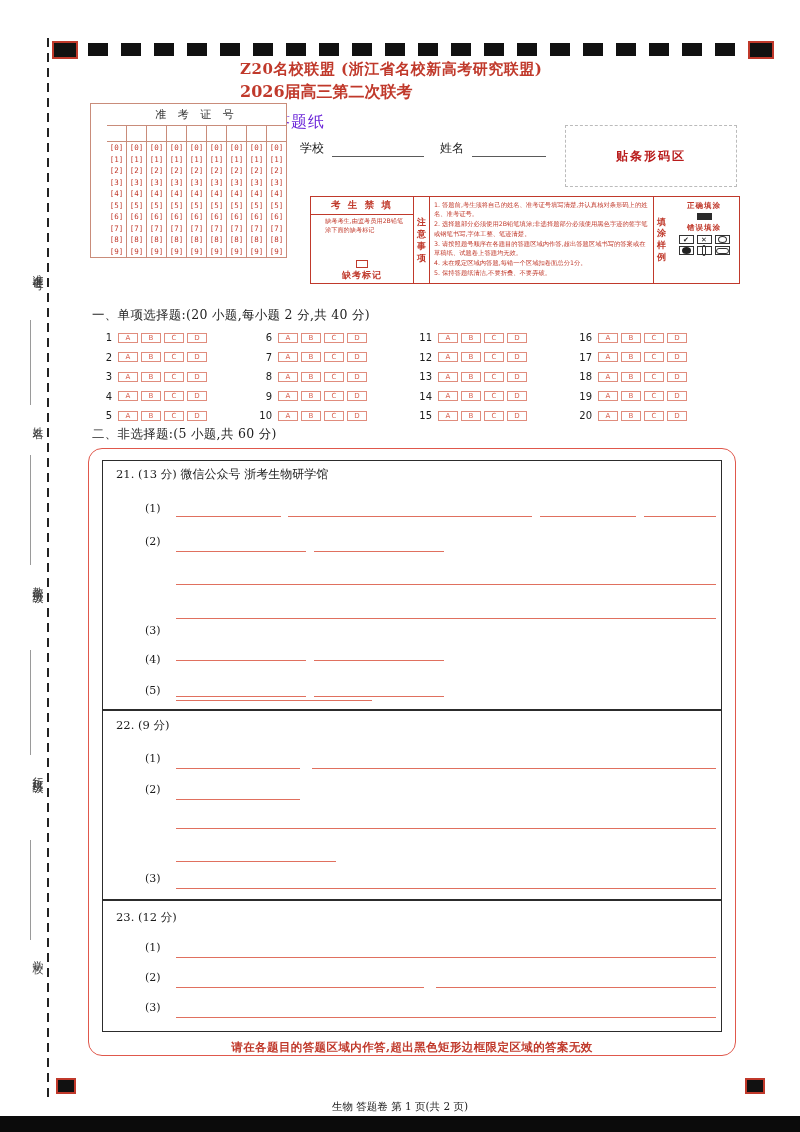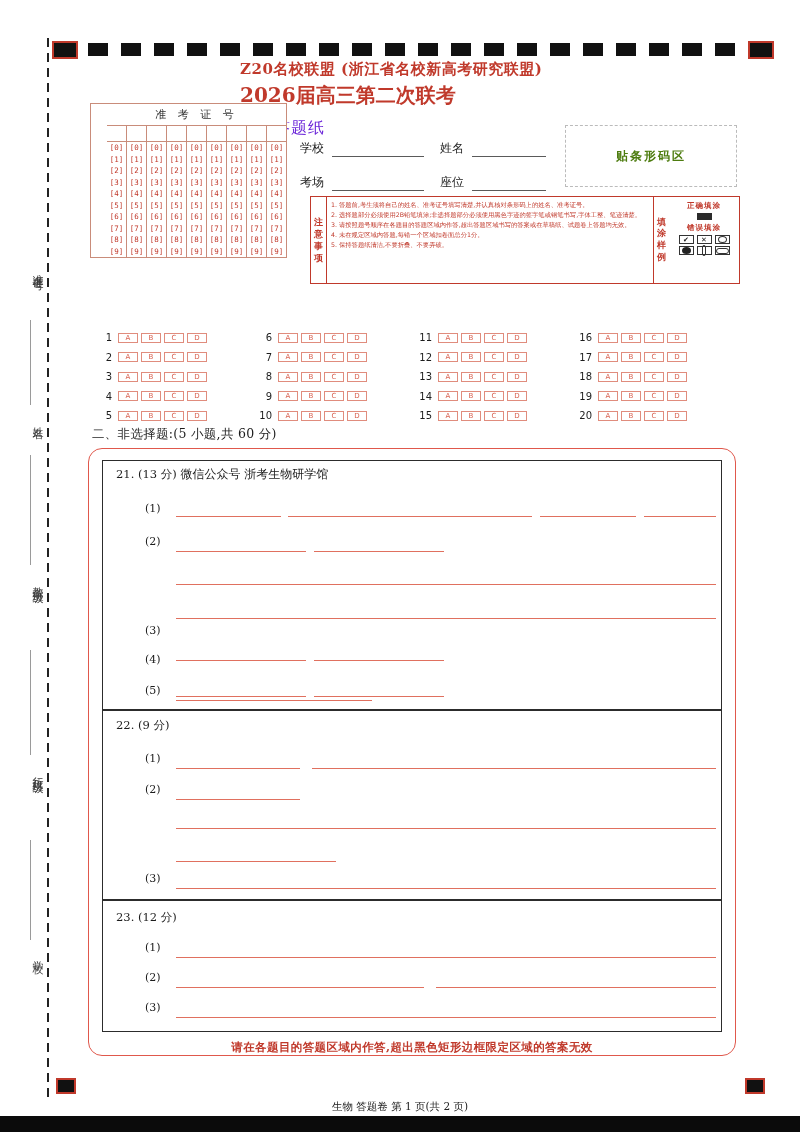--- a/index.html
+++ b/index.html
@@ -30,21 +30,21 @@
     font-family:"DejaVu Sans", sans-serif;
   }
   .vline {
     position:absolute; left:30px; width:1px; background:#9a9a9a;
   }
 
   
   .title-wrap { position:absolute; left:240px; top:60px; width:400px; }
   .t1 { font-size:15px; font-weight:bold; color:#c0392b; letter-spacing:.5px;
         font-family:"DejaVu Serif", serif; }
-  .t2 { font-size:20px; font-weight:bold; color:#c0392b; margin-top:3px;
+  .t2 { font-size:16px; font-weight:bold; color:#c0392b; margin-top:3px;
         font-family:"DejaVu Serif", serif;}
   .t3 { font-size:16px; color:#6d28d9; margin-top:9px; letter-spacing:1px;
         font-family:"DejaVu Serif", serif;}
 
   
   .idbox { position:absolute; left:90px; top:103px; width:197px;
            border:1.2px solid #c98c7a; background:#fff;padding-left:16px; }
   .idbox .idtitle { text-align:center; font-size:11px; color:#333; padding:3px 0 3px;
            letter-spacing:4px; border-bottom:1px solid #c98c7a;
            font-family:"DejaVu Sans", sans-serif; }
@@ -62,21 +62,21 @@
   .fline { border-bottom:1.1px solid #5a5a5a; height:14px; }
   .fline.l1 { width:92px; }
   .fline.l2 { width:74px; }
   .fgap { width:16px; }
 
   
   .barcode {
     position:absolute; left:565px; top:125px; width:172px; height:62px;
     border:1.4px dashed #bbb; display:flex; align-items:center; justify-content:center;
   }
-  .barcode span { font-size:12px; color:#4d7c0f; letter-spacing:2px; font-weight:bold;
+  .barcode span { font-size:12px; color:#b91c1c; letter-spacing:2px; font-weight:bold;
                   font-family:"DejaVu Sans", sans-serif; }
 
   
   .notice { position:absolute; left:310px; top:196px; width:430px; height:88px;
             border:1.3px solid #c0392b; display:flex; background:#fff; }
   .nleft { width:103px; border-right:1.2px solid #c0392b; display:flex; flex-direction:column; }
   .nl-top { text-align:center; font-size:9.5px; font-weight:bold; color:#c0392b;
             letter-spacing:2px; padding:2px 0; border-bottom:1px solid #c0392b;
             font-family:"DejaVu Sans", sans-serif; }
   .nl-mid { flex:1; font-size:6.2px; color:#c0392b; line-height:1.45; padding:2px 4px 0 14px;
@@ -317,35 +317,34 @@
   </div>
 
   <div class="fields">
     <div class="frow">
       <span class="flabel">学校</span>
       <span class="fline l1"></span>
       <span class="fgap"></span>
       <span class="flabel">姓名</span>
       <span class="fline l2"></span>
     </div>
-    <div class="frow">
-      <span class="flabel">考场</span>
-      <span class="fline l1"></span>
-      <span class="fgap"></span>
-      <span class="flabel">座位</span>
-      <span class="fline l2"></span>
-    </div>
   </div>
 
   <div class="barcode">
     <span>贴条形码区</span>
   </div>
 
   <div class="notice">
 
+    <div class="nleft">
+      <div class="nl-top">考 生 禁 填</div>
+      <div class="nl-mid">缺考考生,由监考员用2B铅笔涂下面的缺考标记</div>
+      <div class="nl-sq"></div>
+      <div class="nl-bot">缺考标记</div>
+    </div>
 
     <div class="nzhu">
       <span>注</span>
       <span>意</span>
       <span>事</span>
       <span>项</span>
     </div>
 
     <div class="nbody">
       <ol id="notice-list">
@@ -383,20 +382,21 @@
               <span class="ns-bar"></span>
             </div>
           <div class="ns-cell">
               <span class="ns-oval"></span>
             </div>
         </div>
       </div>
     </div>
   </div>
 
+  <div class="sec" style="left:92px; top:307px;">一、单项选择题:(20 小题,每小题 2 分,共 40 分)</div>
 
   <div class="mc" id="mc-grid">
       <div class="mccol" style="left: 0px;">
         <div class="mcrow">
           <span class="mcnum">1</span>
           <span class="bub">A</span>
           <span class="bub">B</span>
           <span class="bub">C</span>
           <span class="bub">D</span>
         </div>

